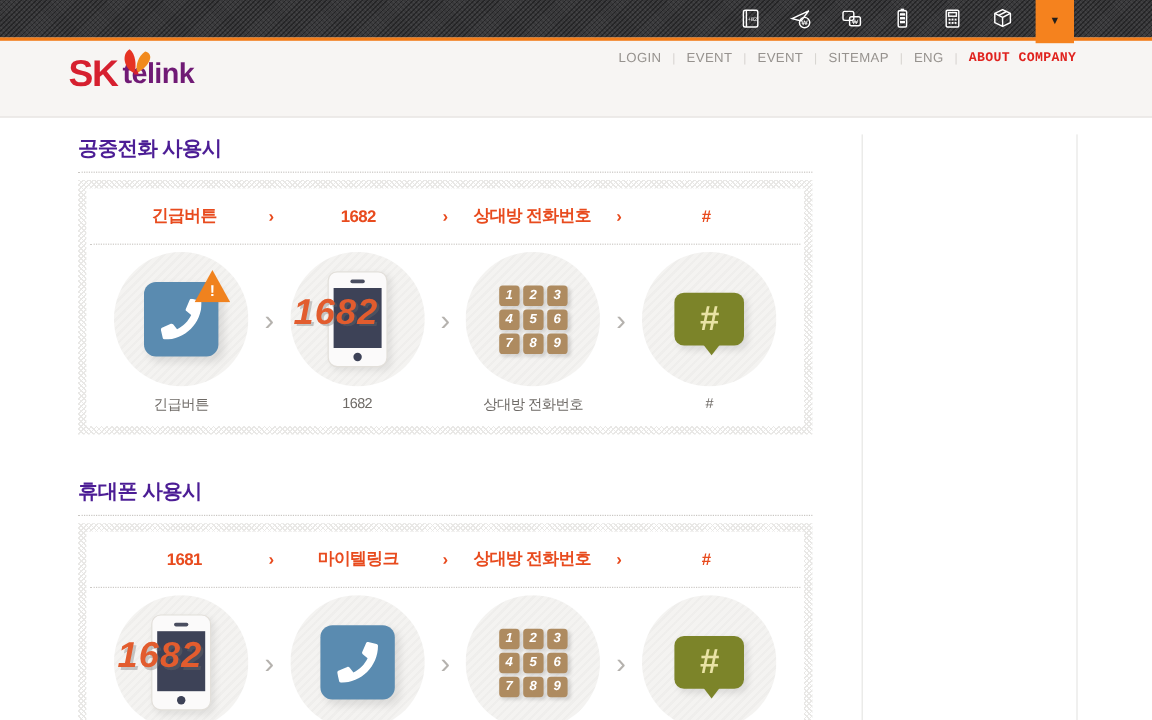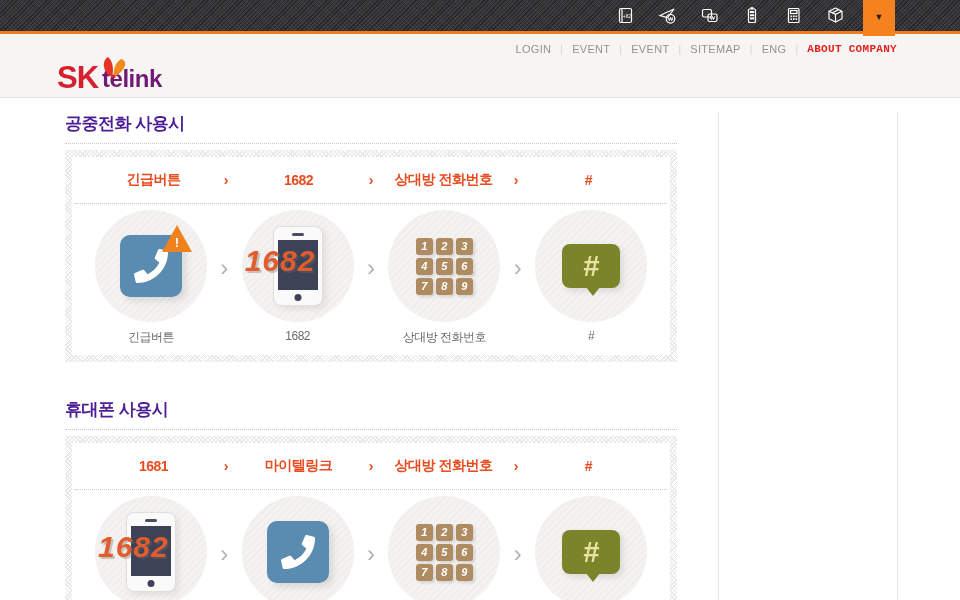--- a/index.html
+++ b/index.html
@@ -16,21 +16,21 @@
   .tb-icon{width:19px;height:19px;display:inline-flex;align-items:center;justify-content:center;cursor:pointer;}
   .tb-icon svg{width:19px;height:19px;}
   .tb-dropdown{position:absolute;left:863px;top:0;width:32px;height:36px;background:#f5821e;
     display:flex;justify-content:center;cursor:pointer;z-index:7;}
   .tb-caret{margin-top:13px;font-size:9px;color:#231f1c;line-height:1;}
 
   .orange-line{height:3px;background:#f07c1a;position:relative;z-index:5;}
 
   
   .site-header{position:relative;height:63px;background:#f7f5f3;border-bottom:1px solid #e4e2df;}
-  .logo{position:absolute;left:57px;top:28px;display:flex;align-items:flex-end;cursor:pointer;}
+  .logo{position:absolute;left:57px;top:12px;display:flex;align-items:center;cursor:pointer;}
   .logo-mark{position:absolute;left:42px;top:-9px;width:32px;height:28px;}
   .logo-sk{font-size:31px;font-weight:bold;color:#d6202f;letter-spacing:-1px;line-height:1;}
   .logo-telink{font-size:24px;font-weight:bold;color:#701a75;margin-left:4px;letter-spacing:-0.5px;}
   .utility{position:absolute;top:9px;right:63px;display:flex;align-items:flex-end;font-size:11px;color:#96928e;letter-spacing:.3px;}
   .utility .u-item{cursor:pointer;}
   .utility .sep{margin:0 9px;color:#d6d3cf;font-size:10px;}
   .utility .about{color:#e0231f;font-weight:bold;cursor:pointer;font-family:Liberation Mono, monospace;}
   .main-nav{position:absolute;left:250px;right:24px;bottom:11px;display:flex;justify-content:space-between;
     font-size:15px;font-weight:bold;color:#2b2b2b;}
   .main-nav .nav-item{cursor:pointer;}

